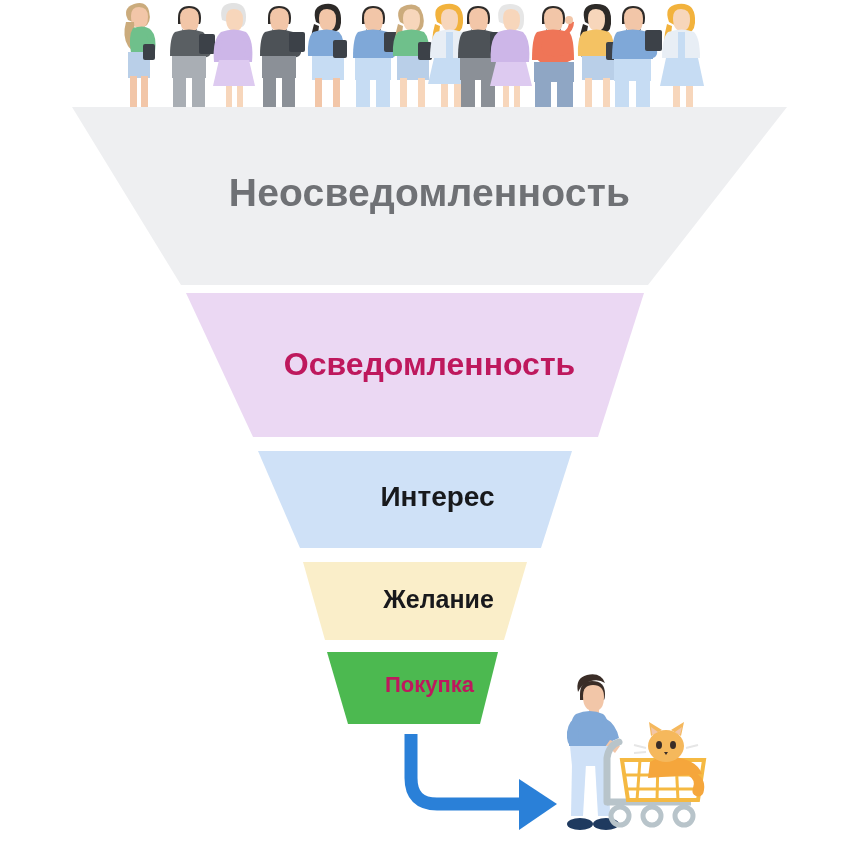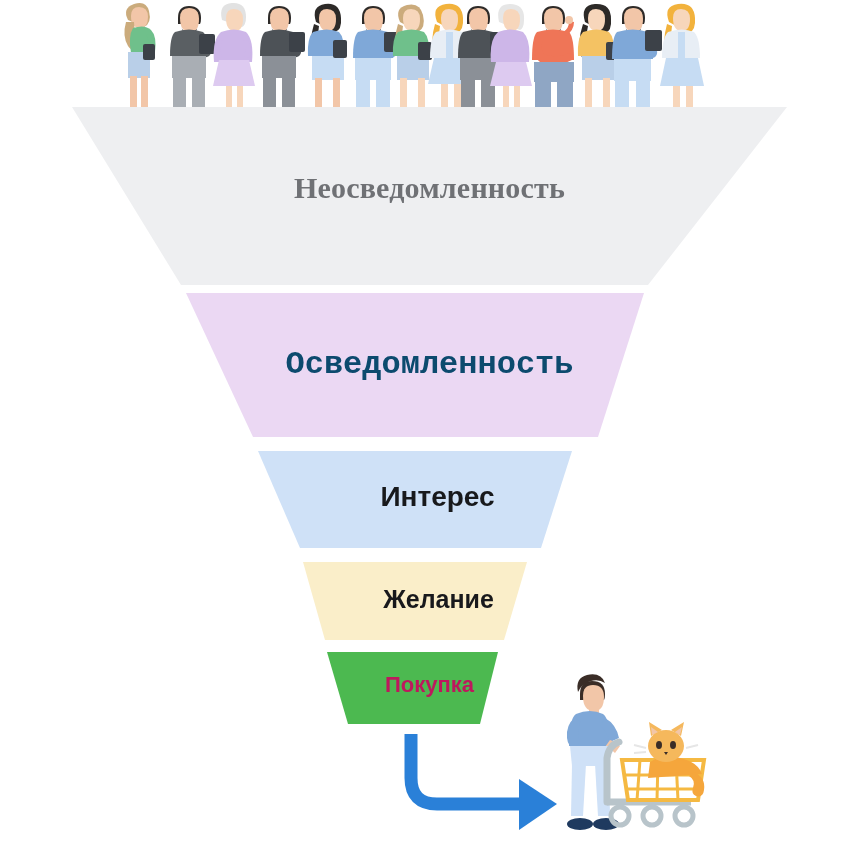--- a/index.html
+++ b/index.html
@@ -29,24 +29,23 @@
     position: absolute;
     text-align: center;
     font-family: "Liberation Sans", sans-serif;
     font-weight: bold;
     white-space: nowrap;
     pointer-events: none;
   }
   #label-unawareness {
     left: 0; right: 0;
     top: 171px;
-    font-size: 30px;
+    font-size: 39px;
     color: #6f7175;
     letter-spacing: 0.2px;
-    font-family: Liberation Serif, serif;
   }
   #label-awareness {
     left: 0; right: 0;
     top: 346px;
     font-size: 32px;
     color: #27282c;
   }
   #label-interest {
     left: 16px; right: 0;
     top: 481px;
@@ -333,21 +332,21 @@
         <line x1="646" y1="748" x2="634" y2="745" stroke="#e6e6e6" stroke-width="2"></line>
         <line x1="646" y1="752" x2="634" y2="753" stroke="#e6e6e6" stroke-width="2"></line>
         <line x1="686" y1="748" x2="698" y2="745" stroke="#e6e6e6" stroke-width="2"></line>
         <path d="M694 772 q12 6 10 18 q-1 8 -8 6 q-5 -2 -3 -8 q3 -8 -4 -12 z" fill="#f5a63c"></path>
       </g>
     </g>
   </svg>
 
   <div class="seg-label" id="label-unawareness" style="color: rgb(111, 113, 117);">Неосведомленность</div>
 
-  <div class="seg-label" id="label-awareness" style="color: #0c4a6e; font-family: Liberation Mono, monospace;">Осведомленность</div>
+  <div class="seg-label" id="label-awareness" style="color: #be185d;">Осведомленность</div>
 
   <div class="seg-label" id="label-interest" style="color: rgb(24, 25, 28);">Интерес</div>
 
   <div class="seg-label" id="label-desire" style="color: rgb(24, 25, 28); padding-left: 18px;">Желание</div>
 
   <div class="seg-label" id="label-purchase" style="color: #be185d;">Покупка</div>
 
 </div>
 
 </body></html>

